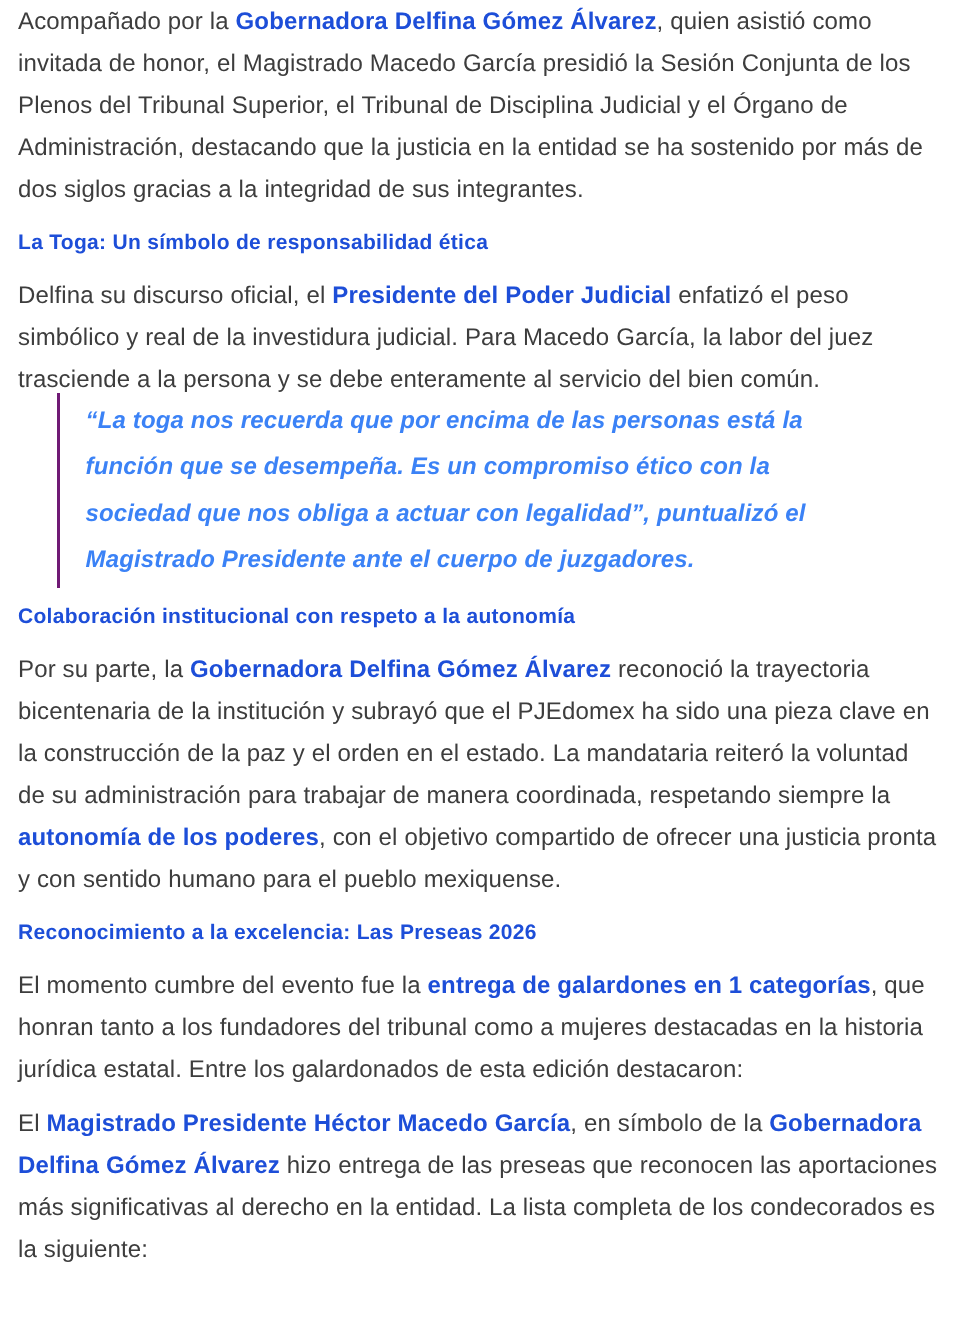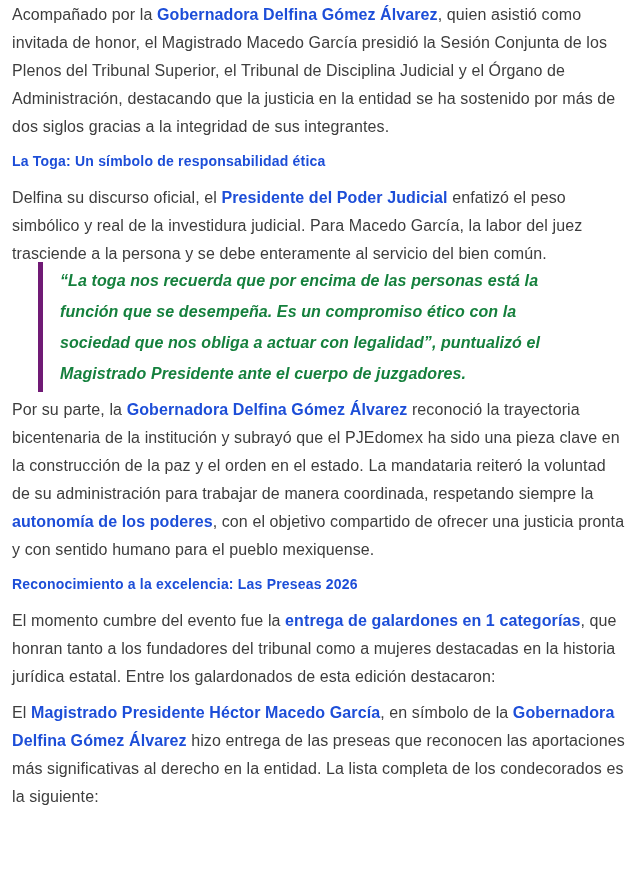--- a/index.html
+++ b/index.html
@@ -26,40 +26,41 @@
   }
   h3 {
     font-size: 14px;
     line-height: 25px;
     margin: 6px 0 10px 0;
     letter-spacing: 0.2px;
   }
   blockquote {
     margin: -14px 45px 4px 26px;
     padding: 3px 0 3px 17px;
-    border-left: 5px solid #701a75;
-    color: #15803d;
+    border-left: 2px solid #701a75;
+    color: #3b82f6;
     font-weight: 700;
     font-style: italic;
     line-height: 31px;
   }
 </style>
 </head>
 <body>
 
 <div class="article">
 
   <p><span>Acompañado por la </span><strong>Gobernadora Delfina Gómez Álvarez</strong><span>, quien asistió como invitada de honor, el Magistrado Macedo García presidió la Sesión Conjunta de los Plenos del Tribunal Superior, el Tribunal de Disciplina Judicial y el Órgano de Administración, destacando que la justicia en la entidad se ha sostenido por más de dos siglos gracias a la integridad de sus integrantes.</span></p>
 
   <h3>La Toga: Un símbolo de responsabilidad ética</h3>
 
   <p><span>Delfina su discurso oficial, el </span><strong>Presidente del Poder Judicial</strong><span> enfatizó el peso simbólico y real de la investidura judicial. Para Macedo García, la labor del juez trasciende a la persona y se debe enteramente al servicio del bien común.</span></p>
 
   <blockquote><span>“La toga nos recuerda que por encima de las personas está la función que se desempeña. Es un compromiso ético con la sociedad que nos obliga a actuar con legalidad”, puntualizó el Magistrado Presidente ante el cuerpo de juzgadores.</span></blockquote>
 
+  <h3>Colaboración institucional con respeto a la autonomía</h3>
 
   <p><span>Por su parte, la </span><strong>Gobernadora Delfina Gómez Álvarez</strong><span> reconoció la trayectoria bicentenaria de la institución y subrayó que el PJEdomex ha sido una pieza clave en la construcción de la paz y el orden en el estado. La mandataria reiteró la voluntad de su administración para trabajar de manera coordinada, respetando siempre la </span><strong>autonomía de los poderes</strong><span>, con el objetivo compartido de ofrecer una justicia pronta y con sentido humano para el pueblo mexiquense.</span></p>
 
   <h3>Reconocimiento a la excelencia: Las Preseas 2026</h3>
 
   <p><span>El momento cumbre del evento fue la </span><strong>entrega de galardones en 1 categorías</strong><span>, que honran tanto a los fundadores del tribunal como a mujeres destacadas en la historia jurídica estatal. Entre los galardonados de esta edición destacaron:</span></p>
 
 
   <p><span>El </span><strong>Magistrado Presidente Héctor Macedo García</strong><span>, en símbolo de la </span><strong>Gobernadora Delfina Gómez Álvarez</strong><span> hizo entrega de las preseas que reconocen las aportaciones más significativas al derecho en la entidad. La lista completa de los condecorados es la siguiente:</span></p>
 

